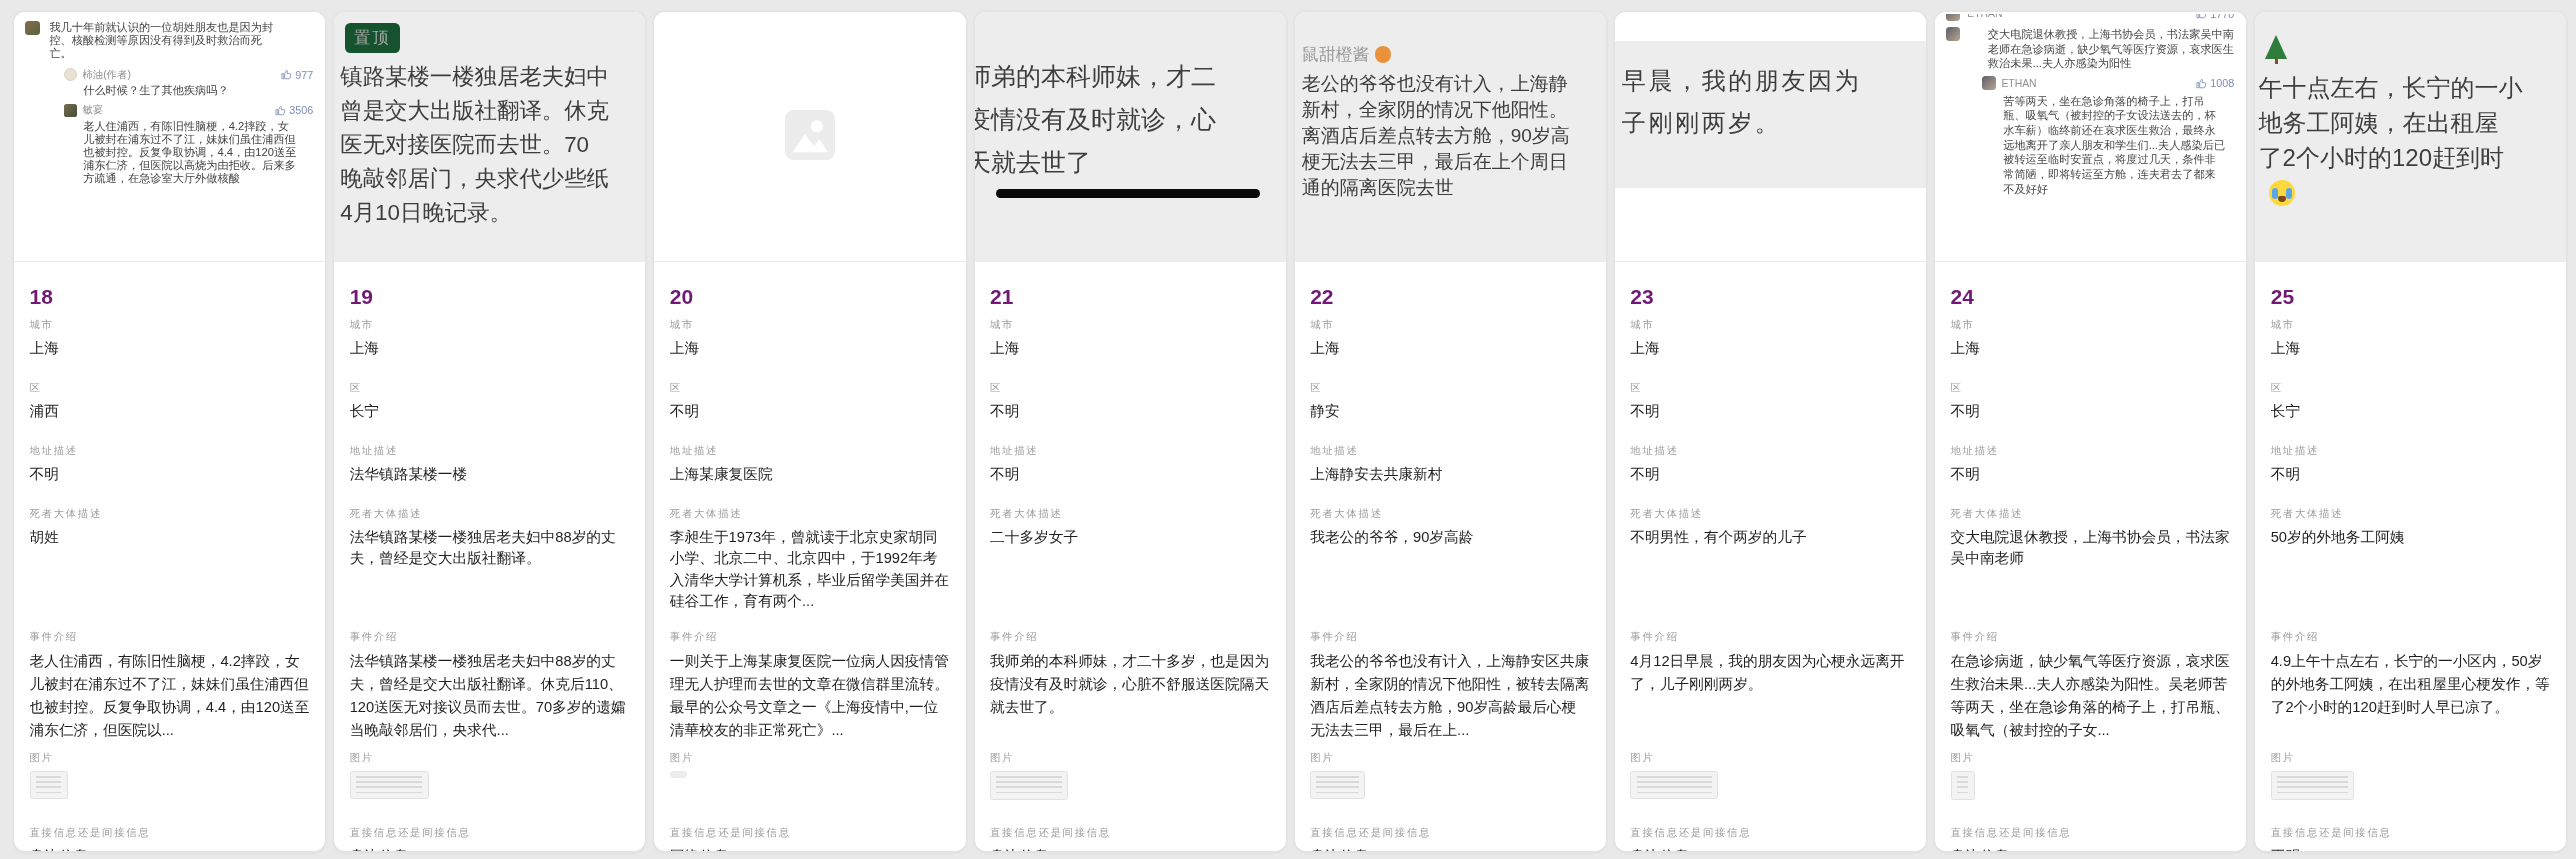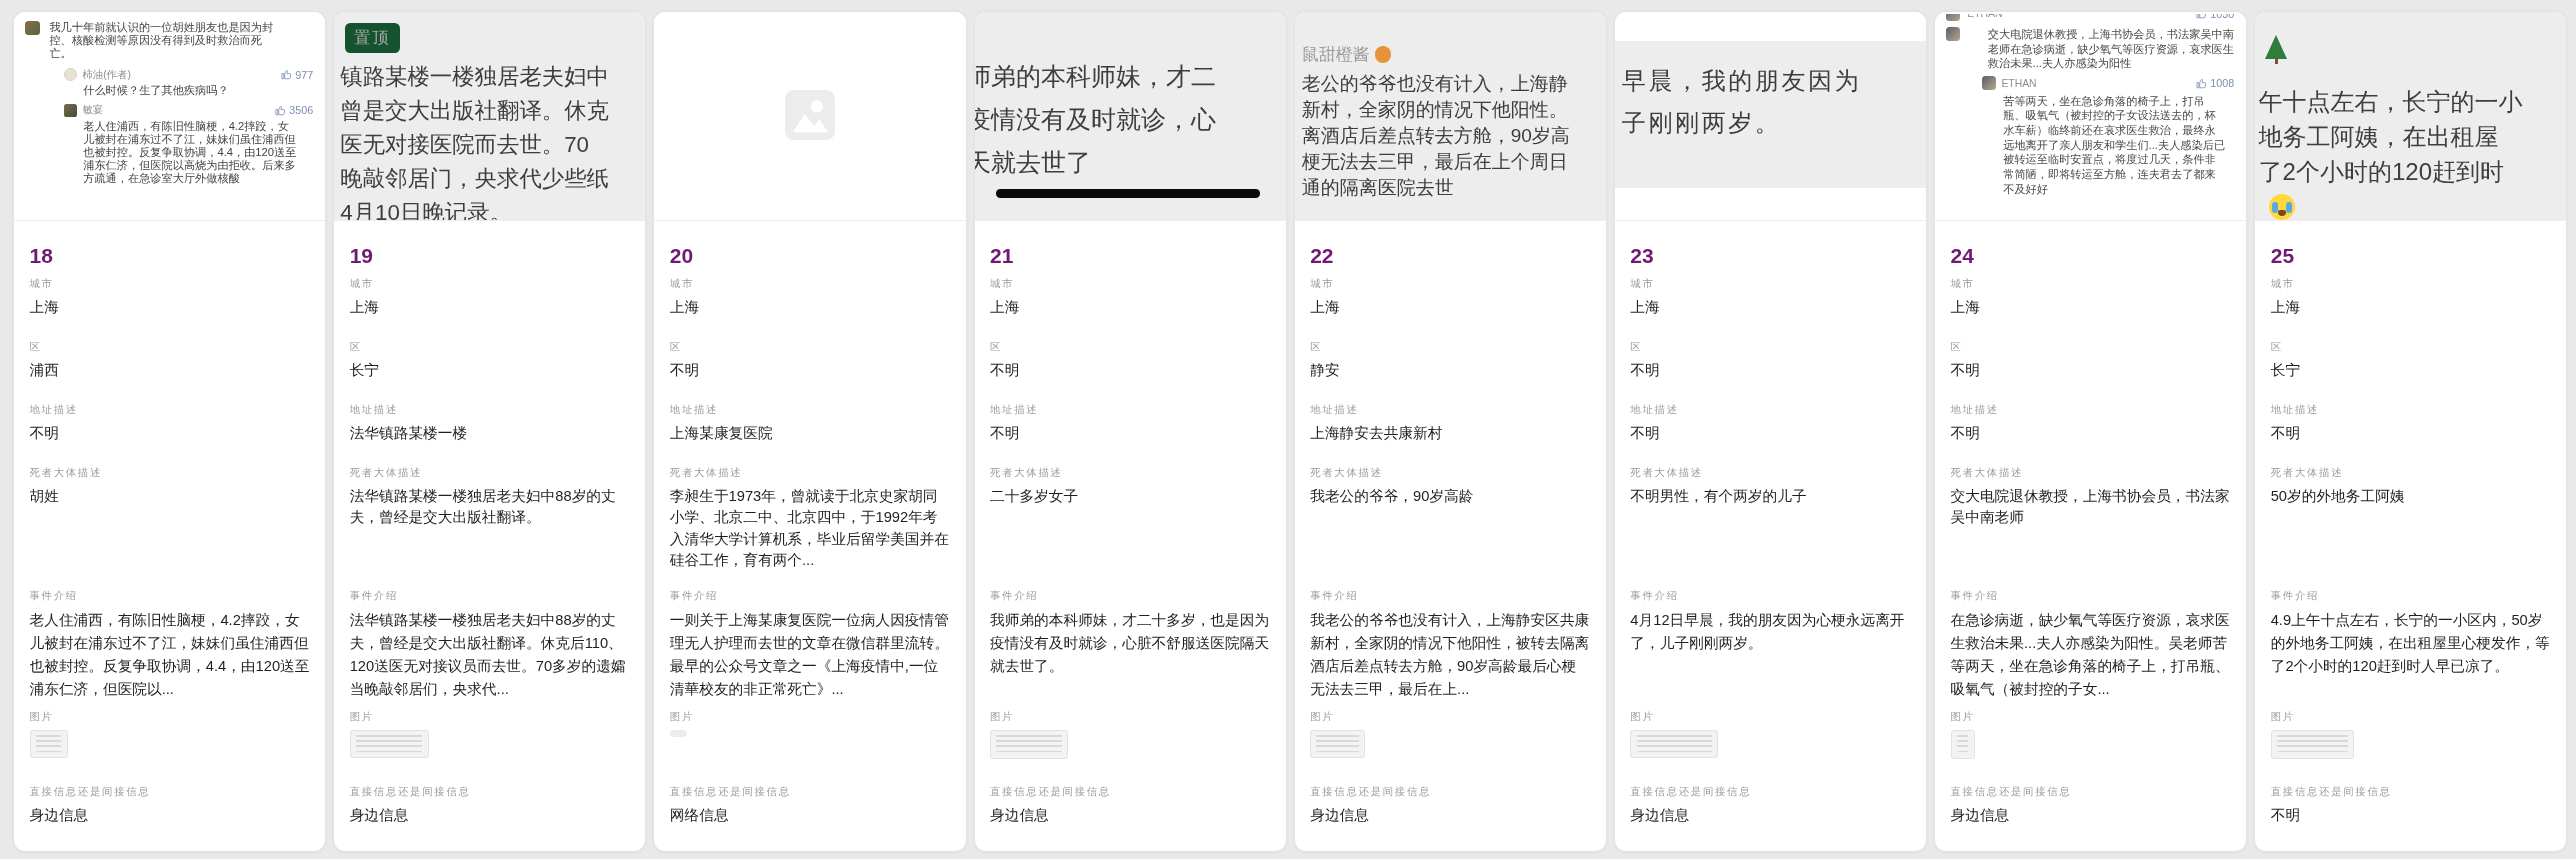--- a/index.html
+++ b/index.html
@@ -11,21 +11,21 @@
     color:#1f1f1f;
   }
   .board { display:flex; gap:7px; padding:11.2px 8.6px 0 13px; height:859px; }
   .card {
     flex:1 1 0; min-width:0; height:841px;
     background:#fff; border:0.9px solid #e3e3e3; border-radius:12px;
     overflow:hidden; box-shadow:0 0.9px 2.6px rgba(0,0,0,.05);
     display:flex; flex-direction:column;
   }
   
-  .preview { height:209px; flex:0 0 auto; border-bottom:0.9px solid #ededed; overflow:hidden; position:relative; background:#fff; }
+  .preview { height:250px; flex:0 0 auto; border-bottom:0.9px solid #ededed; overflow:hidden; position:relative; background:#fff; }
   .graybg { background:#ededed; }
   
   .p18 { padding:8.6px 12px 0 11.2px; }
   .av { flex:0 0 auto; display:inline-block; }
   .av-photo1 { width:14.7px; height:14.7px; border-radius:3.5px; background:linear-gradient(135deg,#8a6b4a,#53663f); }
   .av-round  { width:13px; height:13px; border-radius:50%; background:#e9e2d4; border:0.9px solid #d9d2c4; }
   .av-photo2 { width:13px; height:13px; border-radius:2.6px; background:linear-gradient(135deg,#7a6a50,#3f5037); }
   .av-photo3 { width:14px; height:14px; border-radius:3.5px; background:linear-gradient(135deg,#5c5c68,#b7a78f); }
   .t-main { display:flex; }
   .t-main-text { margin-left:9.5px; width:229px; font-size:11.2px; line-height:13px; color:#454545; }
@@ -53,21 +53,21 @@
   .bl21 { font-size:25px; line-height:43px; color:#3e3e3e; white-space:nowrap; }
   .redact { margin:5.2px 0 0 21px; width:264px; height:8.6px; background:#0a0a0a; border-radius:4.3px; }
   .p22 { padding:31px 0 0 7px; }
   .uname { font-size:17px; color:#9b9b9b; display:flex; align-items:center; gap:5.2px;text-align:center; }
   .lines22 { margin-top:5.2px; }
   .bl22 { font-size:19px; line-height:26px; color:#3d3d3d; white-space:nowrap; }
   .p23 { background:#fff; }
   .gbox { margin-top:28.5px; height:147px; background:#ededed; padding:19px 0 0 7px; }
   .bl23 { font-size:24px; line-height:42px; letter-spacing:2.6px; color:#3c3c3c; white-space:nowrap; }
   .p25 { padding:22.4px 0 0 8.6px; }
-  .lines25 { margin-top:15px; }
+  .lines25 { margin-top:1px; }
   .bl25 { font-size:24px; line-height:35px; color:#3e3e3e; white-space:nowrap; margin-left:-5.2px; }
   
   .p20 { display:flex; align-items:center; justify-content:center; }
   
   .orange { width:16.4px; height:16.4px; border-radius:50%; background:#e8923c; display:inline-block; }
   .tree-wrap { position:relative; width:26px; height:31px; display:inline-block; }
   .tree-wrap::before { content:""; position:absolute; left:1.7px; top:0;
     border-left:11.2px solid transparent; border-right:11.2px solid transparent; border-bottom:24px solid #2e7d3a; }
   .tree-wrap::after { content:""; position:absolute; left:11.2px; top:23px; width:3.5px; height:6px; background:#7a5230; }
   .cry { width:26px; height:26px; border-radius:50%; background:#ffd83d; position:relative; display:inline-block; margin:5.2px 0 0 5.2px; }
@@ -393,21 +393,21 @@
   <div class="card">
     <div class="preview p24">
       <div class="clip-top">
         <div class="clip-inner">
           <span class="av av-photo3"></span>
           <span class="r-name">ETHAN</span>
           <span class="r-like">
               <svg class="thumb-icon" viewBox="0 0 24 24">
                 <path d="M2 10h4v11H2zM8 21h9c1 0 2-.7 2.2-1.7l1.7-7A2 2 0 0 0 19 10h-6l1-4.7A1.6 1.6 0 0 0 11 4L8 10z" fill="none" stroke="currentColor" stroke-width="1.8"></path>
               </svg>
-              <span>1030</span>
+              <span>1770</span>
             </span>
         </div>
       </div>
       <div class="t24-main">
         <span class="av av-photo3"></span>
         <div class="t24-text">交大电院退休教授，上海书协会员，书法家吴中南老师在急诊病逝，缺少氧气等医疗资源，哀求医生救治未果...夫人亦感染为阳性</div>
       </div>
       <div class="t24-replies">
         <div class="t-reply">
           <div class="r-head">

